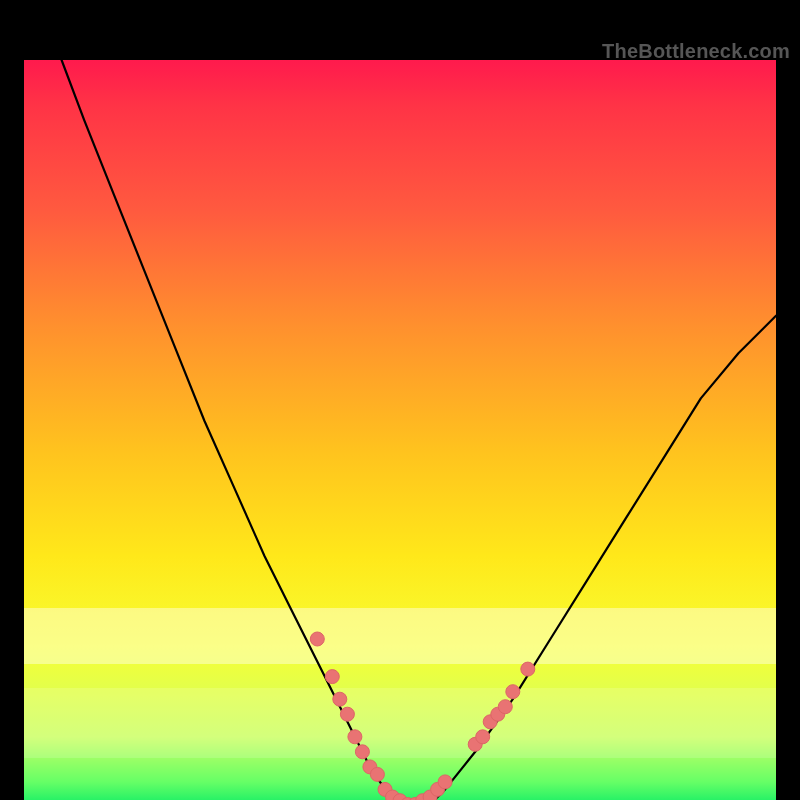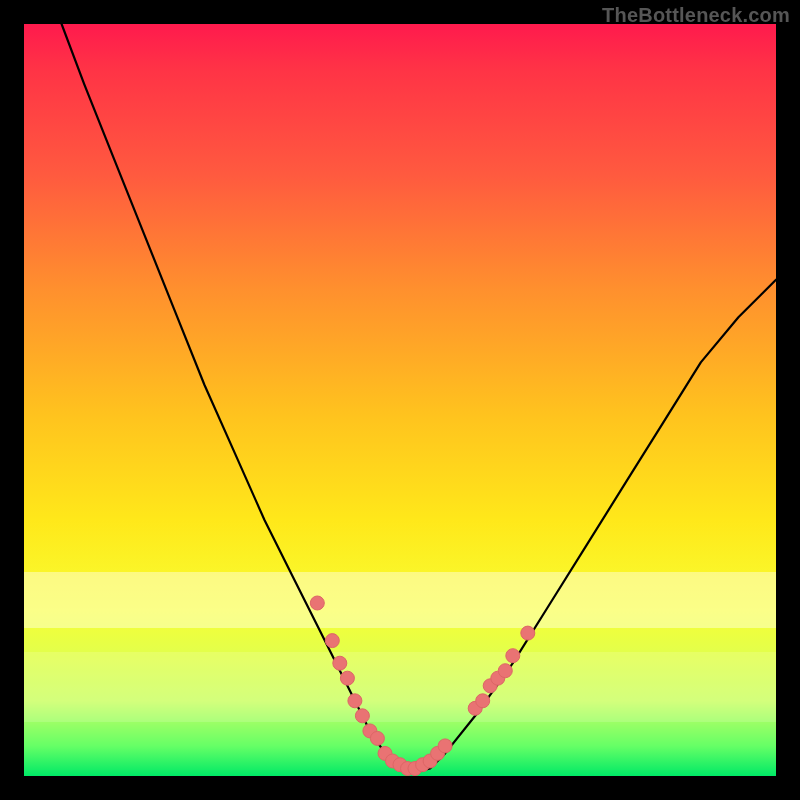--- a/index.html
+++ b/index.html
@@ -2,20 +2,21 @@
 <html><head>
 <meta charset="utf-8">
 <style>
   * { margin: 0; padding: 0; box-sizing: border-box; }
   html, body { width: 800px; height: 800px; overflow: hidden; background: #000; }
   .frame {
     position: relative;
     width: 800px;
     height: 656px;
     background: #000;
+    margin-top: 36px;
   }
   .plot {
     position: absolute;
     left: 24px;
     top: 24px;
     width: 752px;
     height: 752px;
     background: linear-gradient(to bottom,
       #ff1a4d 0%,
       #ff3346 6%,

